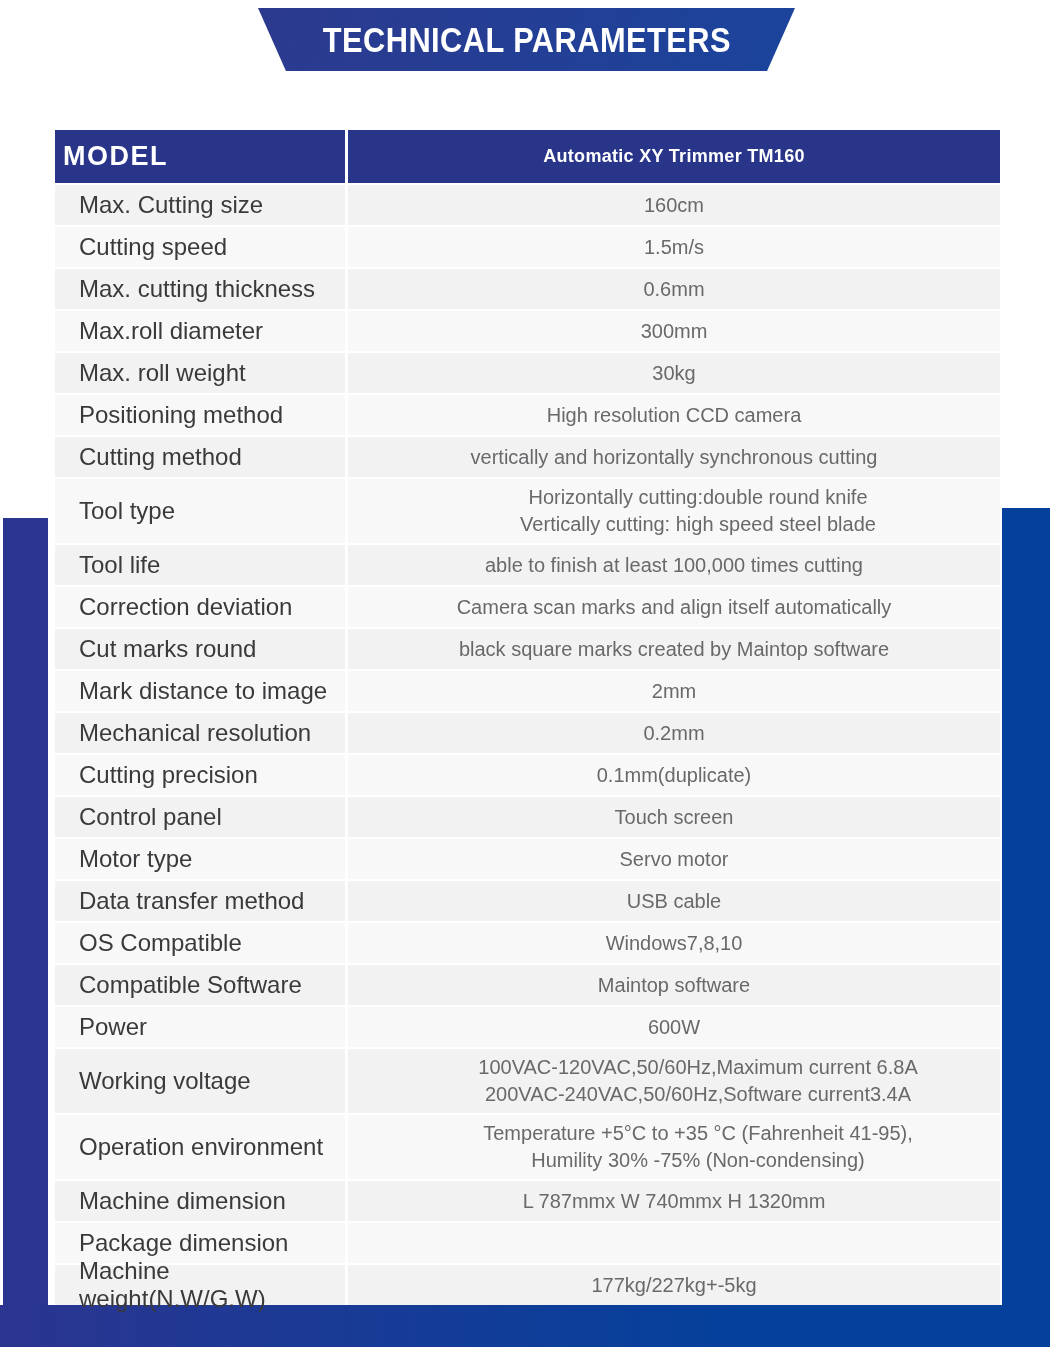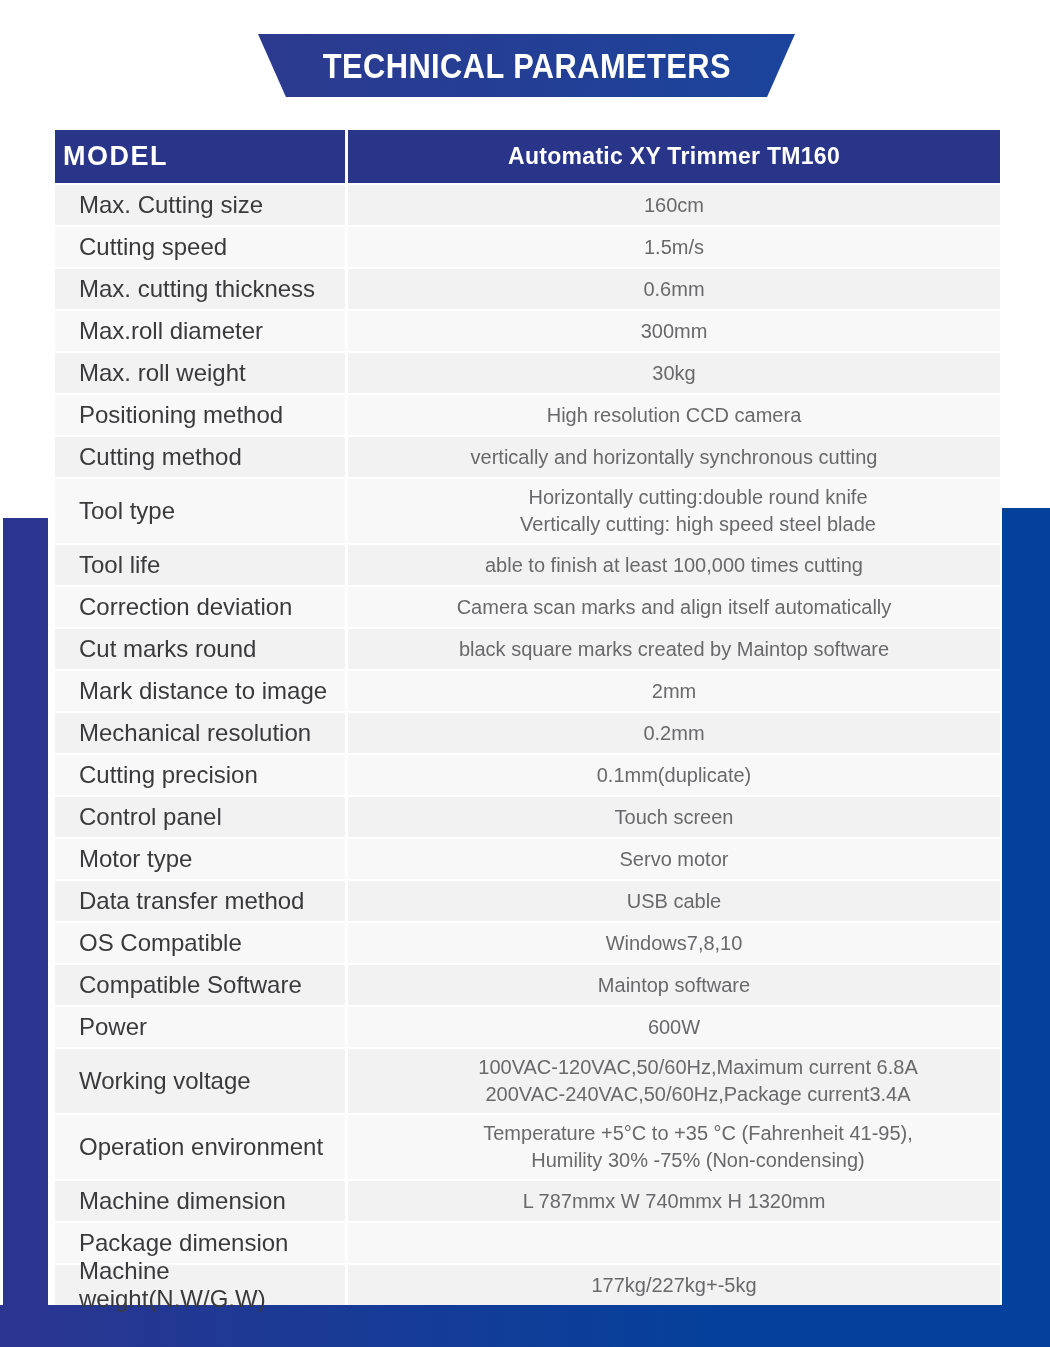--- a/index.html
+++ b/index.html
@@ -11,21 +11,21 @@
     width: 1050px;
     height: 1347px;
     background: #ffffff;
     overflow: hidden;
   }
 
   
   .banner {
     position: absolute;
     left: 258px;
-    top: 34px;
+    top: 8px;
     width: 537px;
     height: 63px;
     background: linear-gradient(100deg, #2c3a8e 0%, #1b449c 100%);
     clip-path: polygon(0 0, 100% 0, 94.8% 100%, 5.2% 100%);
     display: flex;
     align-items: center;
     justify-content: center;
   }
   .banner-text {
     color: #ffffff;
@@ -84,21 +84,21 @@
     font-size: 27px;
     font-weight: bold;
     letter-spacing: 1.5px;
   }
   .th-value {
     flex: 1;
     display: flex;
     align-items: center;
     justify-content: center;
     color: #ffffff;
-    font-size: 23px;
+    font-size: 18px;
     font-weight: bold;
     letter-spacing: 0.3px;
   }
 
   .rows { margin-top: 2px; }
   .row {
     display: flex;
     margin-bottom: 2px;
     background: #f2f2f3;
   }
@@ -283,21 +283,21 @@
       <div class="row-label">Power</div>
       <div class="row-value">
             <div>600W</div>
           </div>
     </div>
 
     <div class="row double">
       <div class="row-label">Working voltage</div>
       <div class="row-value">
             <div>100VAC-120VAC,50/60Hz,Maximum current 6.8A</div>
-            <div>200VAC-240VAC,50/60Hz,Package current3.4A</div>
+            <div>200VAC-240VAC,50/60Hz,Software current3.4A</div>
           </div>
     </div>
 
     <div class="row double">
       <div class="row-label">Operation environment</div>
       <div class="row-value">
             <div>Temperature +5°C to +35 °C (Fahrenheit 41-95),</div>
             <div>Humility 30% -75% (Non-condensing)</div>
           </div>
     </div>

